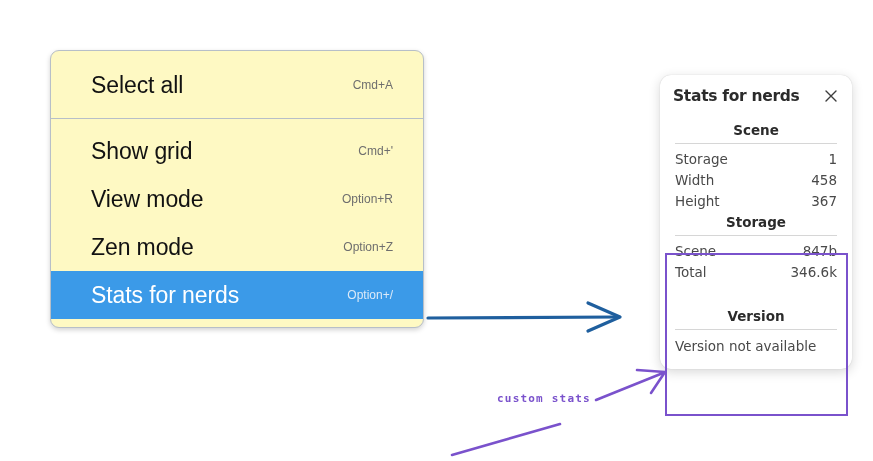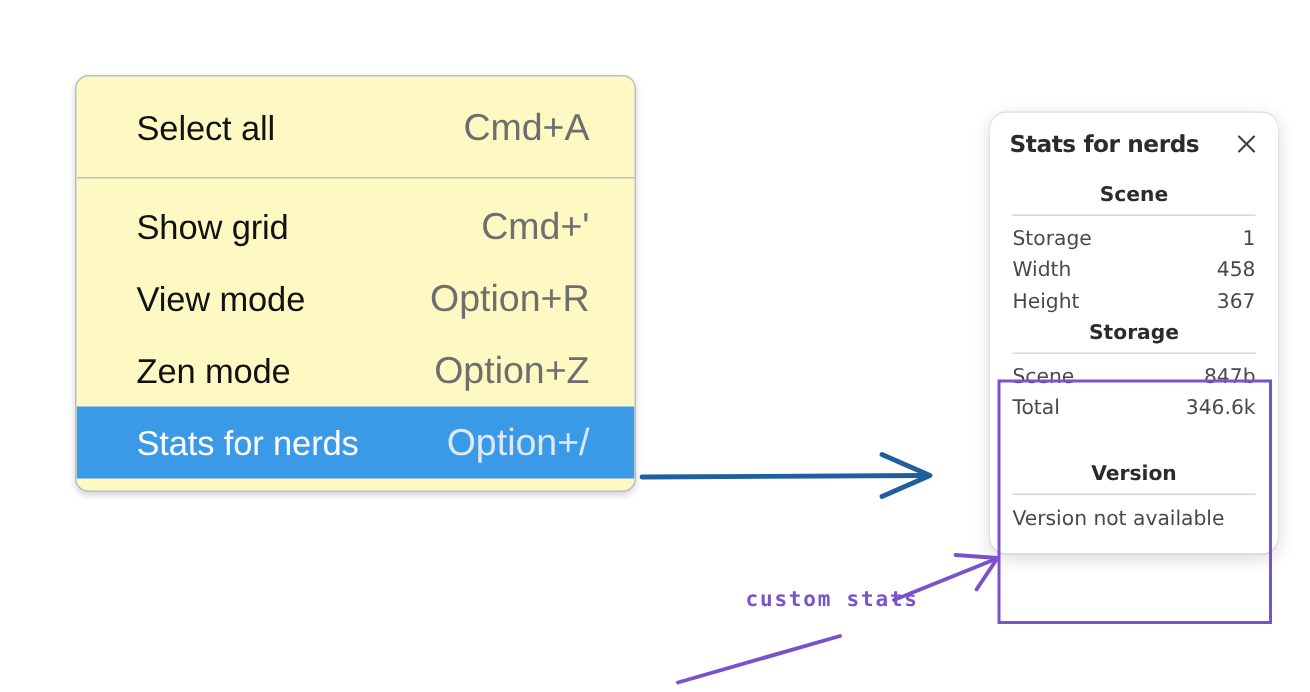--- a/index.html
+++ b/index.html
@@ -50,21 +50,21 @@
     padding: 0 30px 0 40px;
     box-sizing: border-box;
   }
   .menu-item .label {
     font-size: 23px;
     color: #121212;
     letter-spacing: -0.1px;
     white-space: nowrap;
   }
   .menu-item .shortcut {
-    font-size: 25px;
+    font-size: 12px;
     color: #6e6e6e;
     white-space: nowrap;
     text-align: right;
   }
   .menu-item.selected {
     background: #3b9ae8;
   }
   .menu-item.selected .label {
     color: #ffffff;
   }
@@ -153,21 +153,21 @@
     top: 0;
     width: 873px;
     height: 461px;
     pointer-events: none;
   }
   .hand-label {
     position: absolute;
     left: 497px;
     top: 392px;
     font-family: "DejaVu Sans Mono", monospace;
-    font-size: 14px;
+    font-size: 11px;
     font-weight: bold;
     color: #7a52cc;
     letter-spacing: 1.2px;
     white-space: nowrap;
   }
 </style>
 </head>
 <body>
 
 <div id="context-menu">

